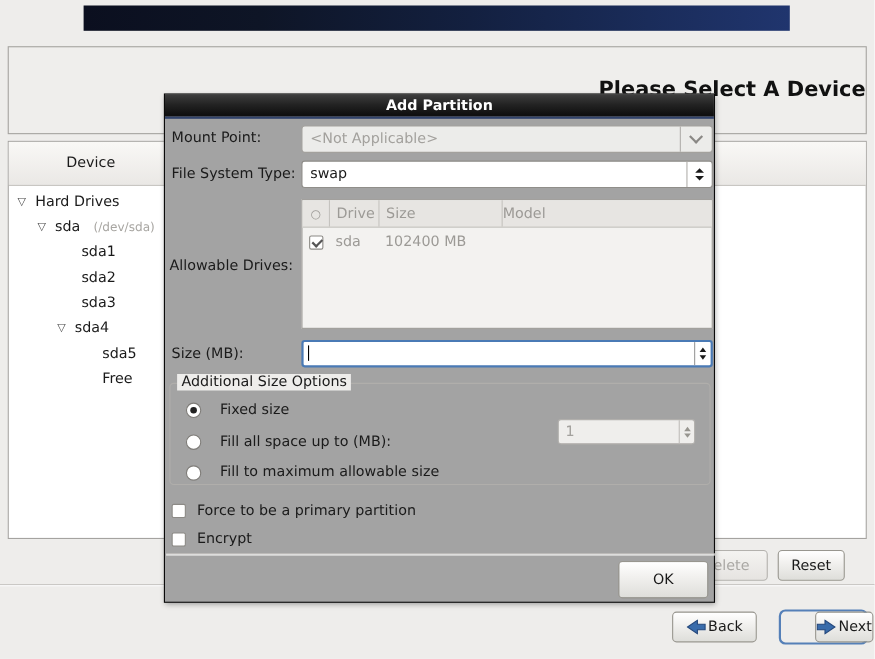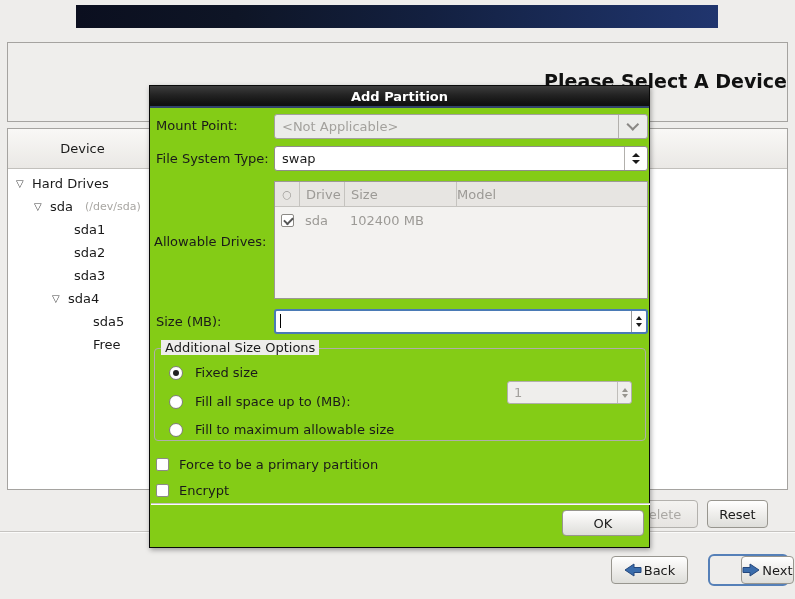--- a/index.html
+++ b/index.html
@@ -36,21 +36,21 @@
   .reset-btn  { left:707px; top:500px; width:61px; height:28px; }
   .bottom-sep { left:0; top:531px; width:795px; height:2px;
     border-top:1px solid #c6c4c1; border-bottom:1px solid #fbfbfa; }
   .back-btn { left:611px; top:556px; width:77px; height:28px; gap:2px; }
   .next-btn-ring { left:708px; top:554px; width:81px; height:32px; border:2px solid #5580b8; border-radius:6px;
     display:flex; align-items:center; justify-content:center; }
   .next-btn { width:77px; height:28px; gap:2px;margin-left:38px; }
 
   
   .dialog { left:149px; top:85px; width:501px; height:463px; z-index:10;
-    background:#84cc16; border:1px solid #0a0a0a; box-shadow:1px 2px 5px rgba(0,0,0,.35); }
+    background:#a3a3a3; border:1px solid #0a0a0a; box-shadow:1px 2px 5px rgba(0,0,0,.35); }
   .dialog-titlebar { left:0; top:0; width:100%; height:22px;
     background:linear-gradient(180deg,#3d3d3d,#232323 45%,#101010 90%);
     border-bottom:2px solid #31436b; display:flex; align-items:center; justify-content:center; }
   .dialog-title { color:#ffffff; font-weight:bold; font-size:13px; }
 
   .dlg-label { font-size:13px; color:#1a1a1a; }
 
   .combo { left:124px; width:374px; height:25px; border:1px solid #908e8a; border-radius:3px;
     background:#ffffff; display:flex; align-items:center; }
   .combo-text { flex:1; padding-left:7px; font-size:13px; color:#1a1a1a; white-space:nowrap; overflow:hidden; }
@@ -86,34 +86,34 @@
   .size-spin { left:124px; top:223px; width:374px; height:25px; background:#fff;
     border:2px solid #4a7ab5; border-radius:3px; display:flex; }
   .size-text { flex:1; position:relative; }
   .caret { position:absolute; left:4px; top:3px; width:1px; height:14px; background:#000; }
   .spin-btns { width:15px; flex:none; border-left:1px solid #999; display:flex; flex-direction:column;
     align-items:center; justify-content:center; }
 
   
   .opts-frame { left:4px; top:262px; width:492px; height:93px; border:1px solid #b0aeab; border-radius:4px; }
   .opts-legend { position:absolute; left:6px; top:-9px; background:#eeedeb; padding:0 4px; font-size:13px; color:#1a1a1a; }
-  .radio-row { position:absolute; left:14px; display:flex; align-items:center; gap:12px; }
+  .radio-row { position:absolute; left:14px; display:flex; align-items:center; gap:17px; }
   .radio { width:14px; height:14px; border-radius:50%; border:1px solid #7e7c78; background:#fff; position:relative; flex:none; }
   .radio.sel::after { content:""; position:absolute; left:3px; top:3px; width:6px; height:6px; border-radius:50%; background:#222; }
   .mini-spin { position:absolute; left:352px; top:32px; width:125px; height:23px; background:#efeeec;
     border:1px solid #b1afac; border-radius:3px; display:flex; }
   .mini-text { flex:1; padding-left:6px; font-size:13px; color:#a3a19d; display:flex; align-items:center; }
   .mini-btns { width:14px; flex:none; border-left:1px solid #c0beba; display:flex; flex-direction:column; align-items:center; justify-content:center; }
 
   .cb-row { position:absolute; left:6px; display:flex; align-items:center; gap:10px; }
 
   .dlg-sep { position:absolute; left:1px; top:417px; width:499px; height:2px;
     border-top:1px solid #c6c4c1; border-bottom:1px solid #fbfbfa; }
   .cancel-btn { left:321px; top:424px; width:81px; height:26px; }
-  .ok-btn { left:412px; top:424px; width:82px; height:26px; }
+  .ok-btn { left:412px; top:424px; width:82px; height:34px; }
 
   .arrow-svg { display:block; }
 </style>
 </head>
 <body>
 
 <div class="abs banner"></div>
 
 <div class="abs title-box">
   <div class="abs page-title">Please Select A Device</div>

